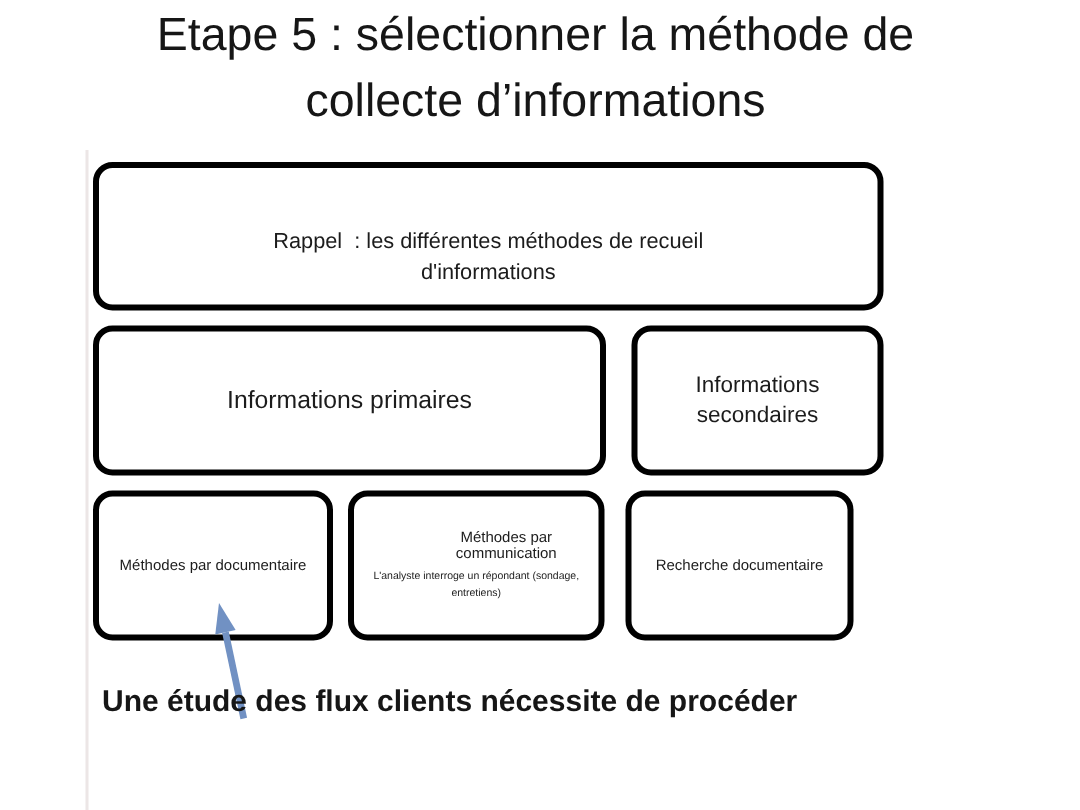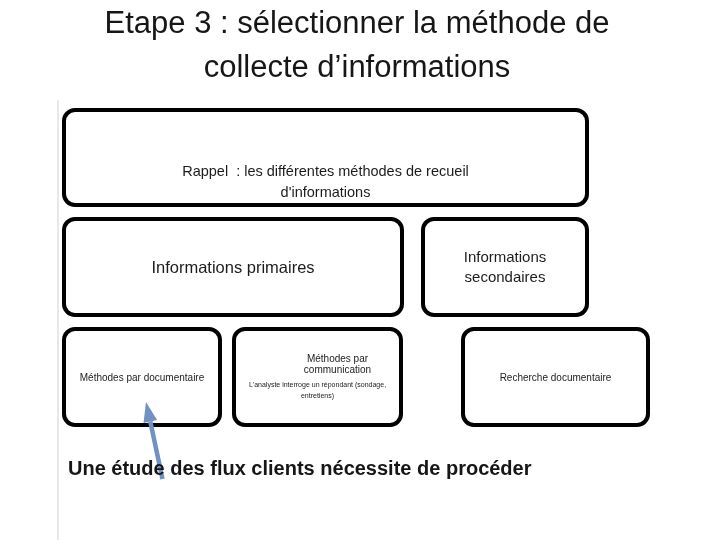--- a/index.html
+++ b/index.html
@@ -46,21 +46,21 @@
     display: flex;
     flex-direction: column;
     align-items: center;
     justify-content: center;
     text-align: center;
     color: #1c1c1c;
   }
   .box-rappel {
     left: 62px; top: 108px; width: 527px; height: 99px;
     justify-content: flex-end;
-    padding-bottom: 1px;
+    padding-bottom: 11px;
     font-size: 14.5px;
     line-height: 1.4;
     white-space: pre-wrap;
   }
   .box-primaires {
     left: 62px; top: 217px; width: 342px; height: 100px;
     font-size: 16.5px;
   }
   .box-secondaires {
     left: 421px; top: 217px; width: 168px; height: 100px;
@@ -80,23 +80,22 @@
     font-size: 10px;
     margin-bottom: 5px;
     padding-left: 40px;
   }
   .box-communication .comm-subtitle {
     font-size: 7px;
     line-height: 1.5;
     white-space: pre-line;
   }
   .box-documentaire {
-    left: 417px; top: 327px; width: 189px; height: 100px;
+    left: 417px; top: 327px; width: 152px; height: 100px;
     font-size: 10px;
-    margin-left: 44px;
   }
   .arrow-svg {
     position: absolute;
     left: 0;
     top: 0;
     width: 720px;
     height: 540px;
     pointer-events: none;
   }
   .conclusion {
@@ -119,21 +118,21 @@
     font-weight: 700;
   }
 </style>
 </head>
 <body>
 
 <div class="slide">
 
   <div class="faint-line"></div>
 
-  <h1 class="title">Etape 3 : sélectionner la méthode de
+  <h1 class="title">Etape 5 : sélectionner la méthode de
 collecte d’informations</h1>
 
   <div class="box box-rappel">
     <span>Rappel  : les différentes méthodes de recueil
 d'informations</span>
   </div>
 
   <div class="box box-secondaires">
     <span>Informations
 secondaires</span>

